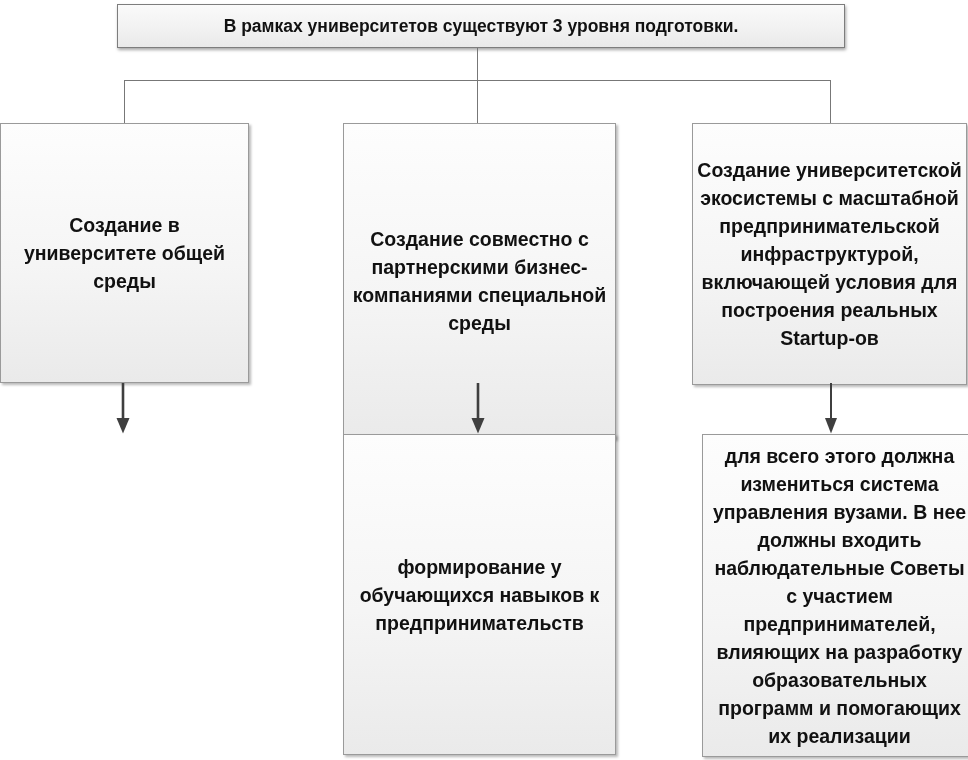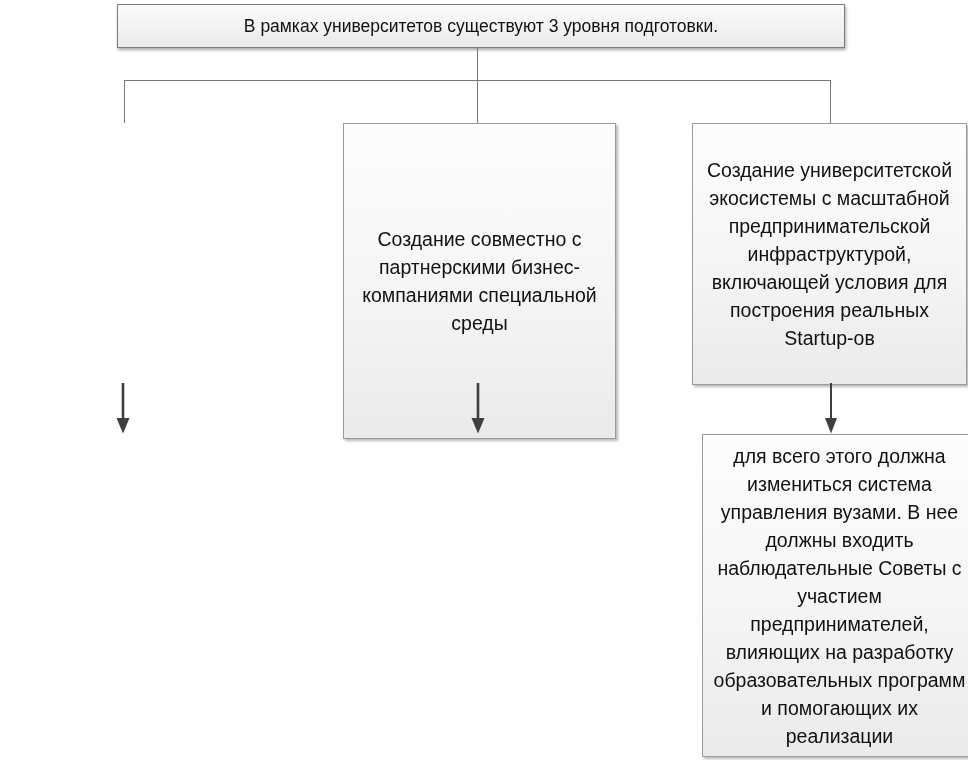--- a/index.html
+++ b/index.html
@@ -17,20 +17,21 @@
   .box {
     position: absolute;
     border: 1px solid #9a9a9a;
     background: linear-gradient(180deg, #fdfdfd 0%, #f5f5f5 55%, #eaeaea 100%);
     box-shadow: 1.5px 2px 2.5px rgba(0,0,0,0.28);
     display: flex;
     align-items: center;
     justify-content: center;
     text-align: center;
     color: #111111;
+    font-weight: bold;
   }
 
   .title-box {
     left: 117px; top: 4px; width: 728px; height: 44px;
     font-size: 17.5px;
     border: 1px solid #7d7d7d;
     background: linear-gradient(180deg, #fafafa 0%, #f1f1f1 60%, #e9e9e9 100%);
     box-shadow: 1px 2px 3px rgba(0,0,0,0.35);
   }
 
@@ -73,37 +74,43 @@
   <div class="box title-box">
     <span>В рамках университетов существуют 3 уровня подготовки.</span>
   </div>
 
   <div class="line stem"></div>
   <div class="line branch"></div>
   <div class="line drop-l"></div>
   <div class="line drop-m"></div>
   <div class="line drop-r"></div>
 
+  <div class="box body-box lvl-1">
+    <span>Создание в университете общей среды</span>
+  </div>
   <div class="box body-box lvl-2">
     <span>Создание совместно с партнерскими бизнес-компаниями специальной среды</span>
   </div>
   <div class="box body-box lvl-3">
     <span>Создание университетской экосистемы с масштабной предпринимательской инфраструктурой, включающей условия для построения реальных Startup-ов</span>
   </div>
 
   <svg class="arrow-svg arr-1" viewBox="0 0 16 51">
     <line x1="8" y1="0" x2="8" y2="36" stroke-width="2.6"></line>
     <polygon points="1.5,35 14.5,35 8,50.5"></polygon>
   </svg>
   <svg class="arrow-svg arr-2" viewBox="0 0 16 51">
     <line x1="8" y1="0" x2="8" y2="36" stroke-width="2.6"></line>
     <polygon points="1.5,35 14.5,35 8,50.5"></polygon>
   </svg>
   <svg class="arrow-svg arr-3" viewBox="0 0 16 51">
     <line x1="8" y1="0" x2="8" y2="36" stroke-width="2"></line>
     <polygon points="2,35 14,35 8,50.5"></polygon>
   </svg>
 
+  <div class="box body-box out-2">
+    <span>формирование у обучающихся навыков к предпринимательств</span>
+  </div>
   <div class="box body-box out-3">
     <span>для всего этого должна измениться система управления вузами. В нее должны входить наблюдательные Советы с участием предпринимателей, влияющих на разработку образовательных программ и помогающих их реализации</span>
   </div>
 
 </div>
 
 </body></html>

